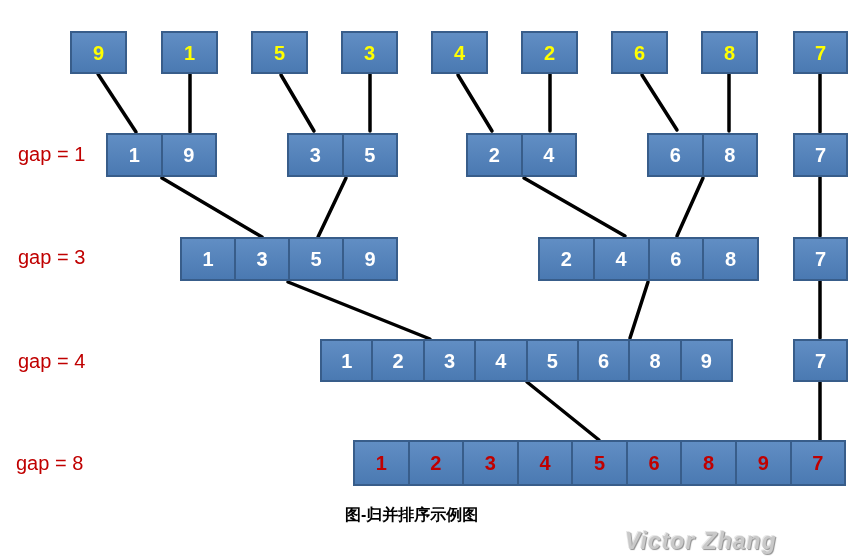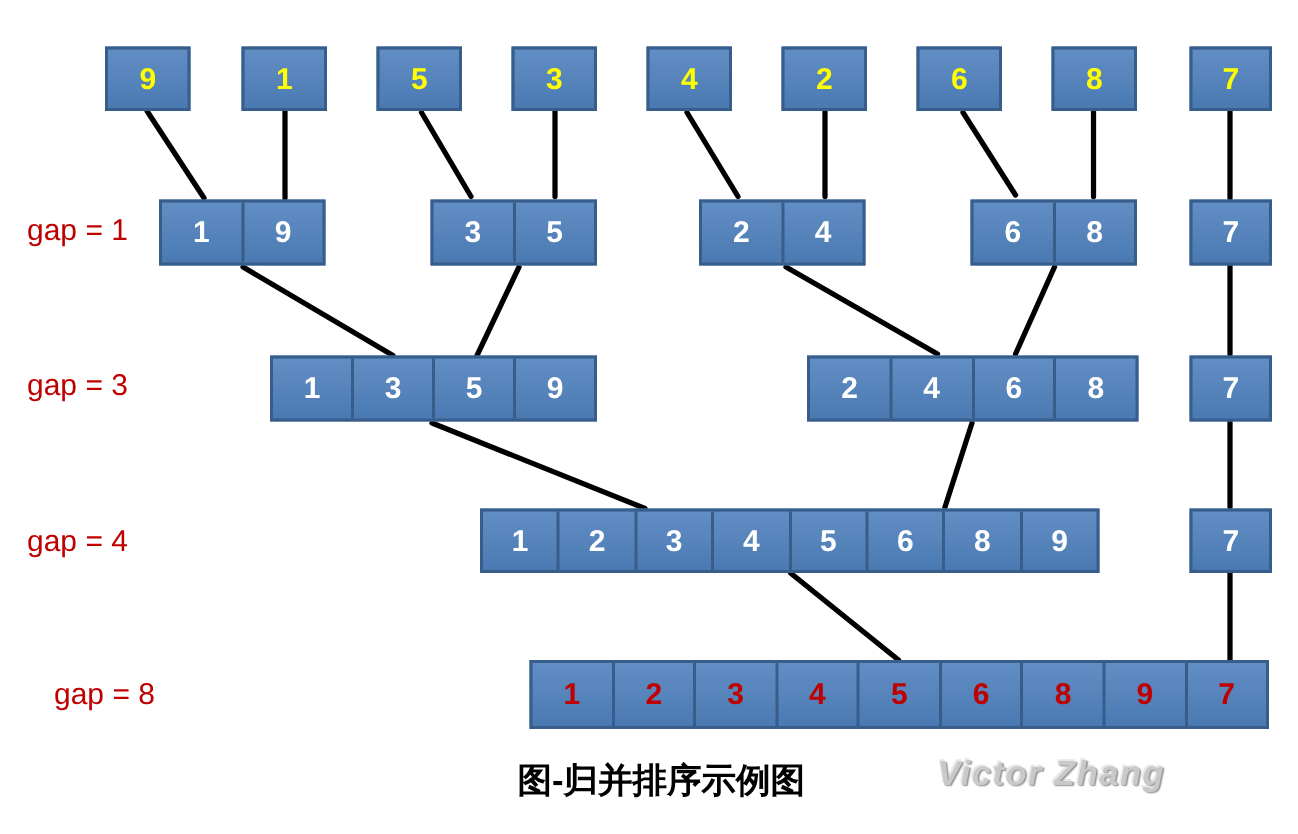--- a/index.html
+++ b/index.html
@@ -47,21 +47,21 @@
     line-height: 1;
   }
   .array-cell + .array-cell {
     border-left: 2px solid var(--box-border, #385D8A);
   }
   .style-top .array-cell   { color: var(--top-text, #FFFF00); }
   .style-merged .array-cell{ color: var(--merged-text, #FFFFFF); }
   .style-final .array-cell { color: var(--final-text, #C00000); }
   .caption {
     position: absolute;
-    font-size: 23px;
+    font-size: 16px;
     font-weight: bold;
     color: var(--caption-color, #000000);
     white-space: nowrap;
   }
   .watermark {
     position: absolute;
     font-size: 23px;
     font-weight: bold;
     font-style: italic;
     letter-spacing: 1px;
@@ -89,25 +89,25 @@
       <line x1="524" y1="178" x2="625" y2="236" stroke="#000000" stroke-width="3.5" stroke-linecap="round"></line>
       <line x1="703" y1="178" x2="677" y2="236" stroke="#000000" stroke-width="3.5" stroke-linecap="round"></line>
       <line x1="820" y1="177" x2="820" y2="236" stroke="#000000" stroke-width="3.5" stroke-linecap="round"></line>
       <line x1="288" y1="282" x2="430" y2="339" stroke="#000000" stroke-width="3.5" stroke-linecap="round"></line>
       <line x1="648" y1="282" x2="630" y2="338" stroke="#000000" stroke-width="3.5" stroke-linecap="round"></line>
       <line x1="820" y1="281" x2="820" y2="338" stroke="#000000" stroke-width="3.5" stroke-linecap="round"></line>
       <line x1="527" y1="382" x2="599" y2="440" stroke="#000000" stroke-width="3.5" stroke-linecap="round"></line>
       <line x1="820" y1="382" x2="820" y2="441" stroke="#000000" stroke-width="3.5" stroke-linecap="round"></line>
     </svg>
   <div class="caption" id="caption" style="left: 345px; top: 505px;">图-归并排序示例图</div>
-  <div class="watermark" id="watermark" style="left: 625px; top: 502px;">Victor Zhang</div>
+  <div class="watermark" id="watermark" style="left: 625px; top: 528px;">Victor Zhang</div>
 <div class="gap-label" style="left: 18px; top: 143px;">gap = 1</div>
     <div class="gap-label" style="left: 18px; top: 246px;">gap = 3</div>
     <div class="gap-label" style="left: 18px; top: 350px; text-align: right;">gap = 4</div>
-    <div class="gap-label" style="left: 36px; top: 452px;">gap = 8</div>
+    <div class="gap-label" style="left: 16px; top: 452px;">gap = 8</div>
     <div class="array-box style-top" style="left: 70px; top: 31px; width: 57px; height: 43px;">
       <div class="array-cell">9</div>
     </div>
     <div class="array-box style-top" style="left: 161px; top: 31px; width: 57px; height: 43px;">
       <div class="array-cell">1</div>
     </div>
     <div class="array-box style-top" style="left: 251px; top: 31px; width: 57px; height: 43px;">
       <div class="array-cell">5</div>
     </div>
     <div class="array-box style-top" style="left: 341px; top: 31px; width: 57px; height: 43px;">

